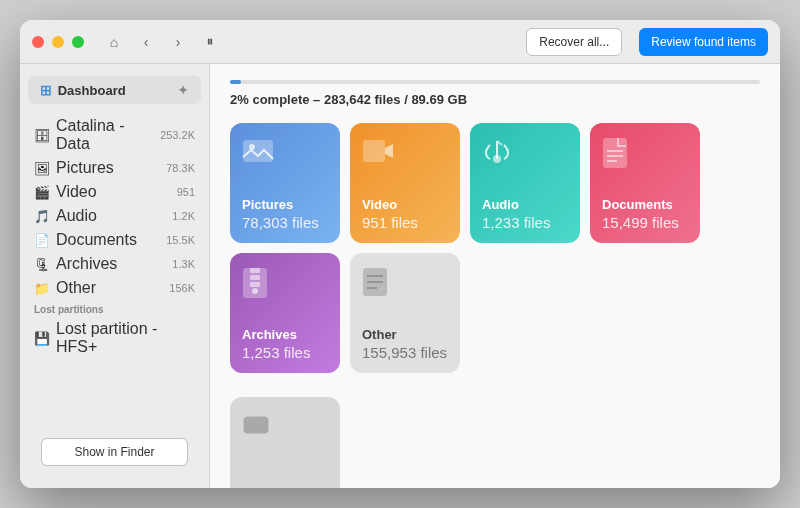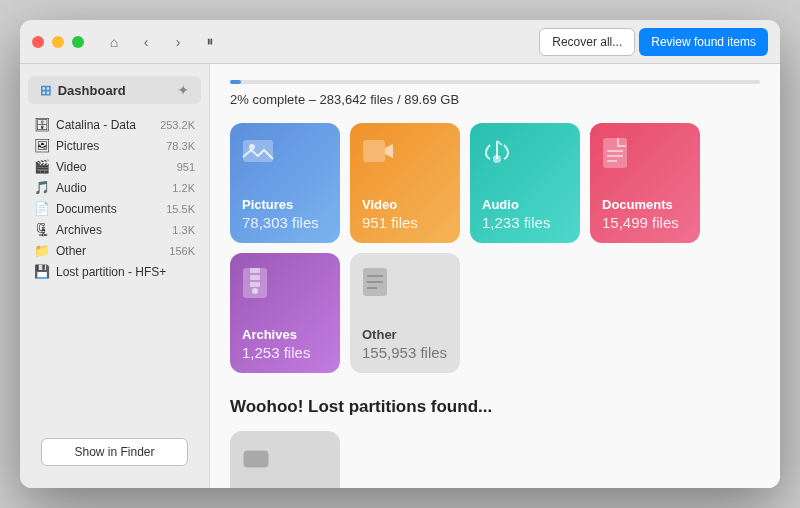--- a/index.html
+++ b/index.html
@@ -72,21 +72,21 @@
       cursor: pointer;
       display: flex;
       align-items: center;
       justify-content: center;
       color: #555;
       font-size: 14px;
     }
     .titlebar-right {
       margin-left: auto;
       display: flex;
-      gap: 4px;
+      gap: 17px;
       align-items: center;
     }
     .recover-btn {
       height: 28px;
       padding: 0 12px;
       border-radius: 6px;
       border: 1px solid #c0c0c0;
       background: #fff;
       font-size: 12px;
       cursor: pointer;
@@ -156,21 +156,21 @@
       cursor: pointer;
       gap: 6px;
     }
     .sidebar-item-icon {
       font-size: 13px;
       width: 16px;
       text-align: center;
       flex-shrink: 0;
     }
     .sidebar-item-label {
-      font-size: 12px;
+      font-size: 16px;
       color: #333;
       flex: 1;
     }
     .sidebar-item-count {
       font-size: 11px;
       color: #888;
     }
     .sidebar-footer {
       margin-top: auto;
       padding: 10px 21px;
@@ -199,21 +199,21 @@
     }
     .progress-bar {
       height: 4px;
       background: #4a90d9;
       border-radius: 2px;
       width: 2%;
     }
     .progress-text {
       font-size: 13px;
       color: #333;
-      font-weight: 400;
+      font-weight: 700;
       margin-bottom: 16px;
     }
     .cards-grid {
       display: flex;
       flex-wrap: wrap;
       gap: 10px;
       margin-bottom: 24px;
     }
     .card {
       width: 110px;
@@ -341,20 +341,21 @@
         <span class="sidebar-item-icon">🗜</span>
         <span class="sidebar-item-label">Archives</span>
         <span class="sidebar-item-count">1.3K</span>
       </div>
       <div class="sidebar-item">
         <span class="sidebar-item-icon">📁</span>
         <span class="sidebar-item-label">Other</span>
         <span class="sidebar-item-count">156K</span>
       </div>
 
+      <div class="sidebar-section-label">Lost partitions</div>
 
       <div class="sidebar-item">
         <span class="sidebar-item-icon">💾</span>
         <span class="sidebar-item-label">Lost partition - HFS+</span>
       </div>
 
       <div class="sidebar-footer">
         <button class="show-finder-btn">Show in Finder</button>
       </div>
     </div>
@@ -440,21 +441,20 @@
               <line x1="5" y1="15" x2="21" y2="15" stroke="#888" stroke-width="1.5"></line>
               <line x1="5" y1="21" x2="15" y2="21" stroke="#888" stroke-width="1.5"></line>
             </svg>
           </div>
           <div class="card-label">Other</div>
           <div class="card-count">155,953 files</div>
         </div>
 
       </div>
 
-      <div class="section-title">Woohoo! Lost partitions found...</div>
 
       <div class="partition-cards">
         <div class="partition-card">
           <div class="partition-icon">
             <svg width="28" height="28" viewBox="0 0 28 28" fill="none">
               <rect x="2" y="6" width="24" height="16" rx="3" fill="rgba(100,100,100,0.4)" stroke="#aaa" stroke-width="1"></rect>
               <circle cx="8" cy="14" r="4" fill="none" stroke="#aaa" stroke-width="1.5"></circle>
               <circle cx="8" cy="14" r="1.5" fill="#aaa"></circle>
               <rect x="16" y="10" width="7" height="2" rx="1" fill="#aaa"></rect>
               <rect x="16" y="14" width="5" height="2" rx="1" fill="#aaa"></rect>

